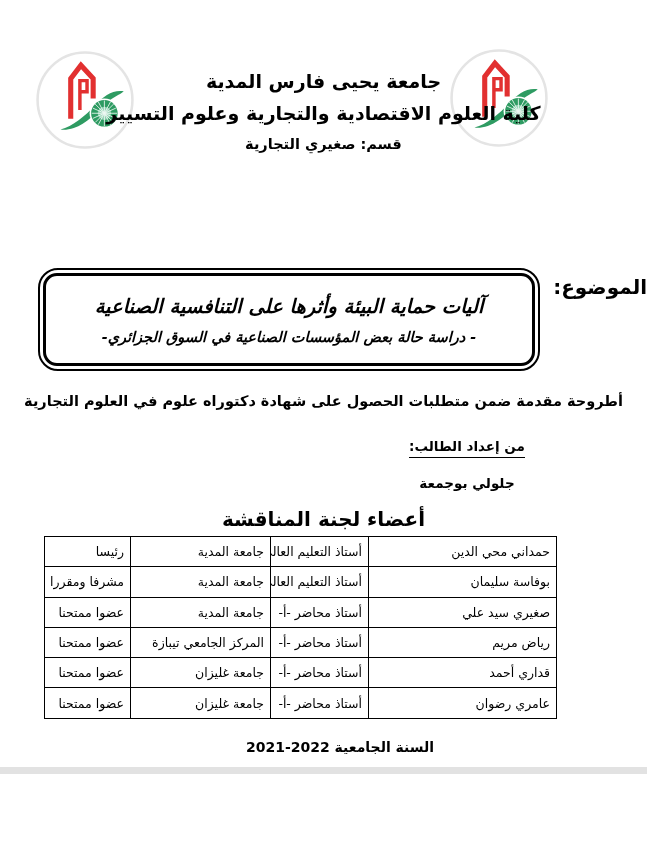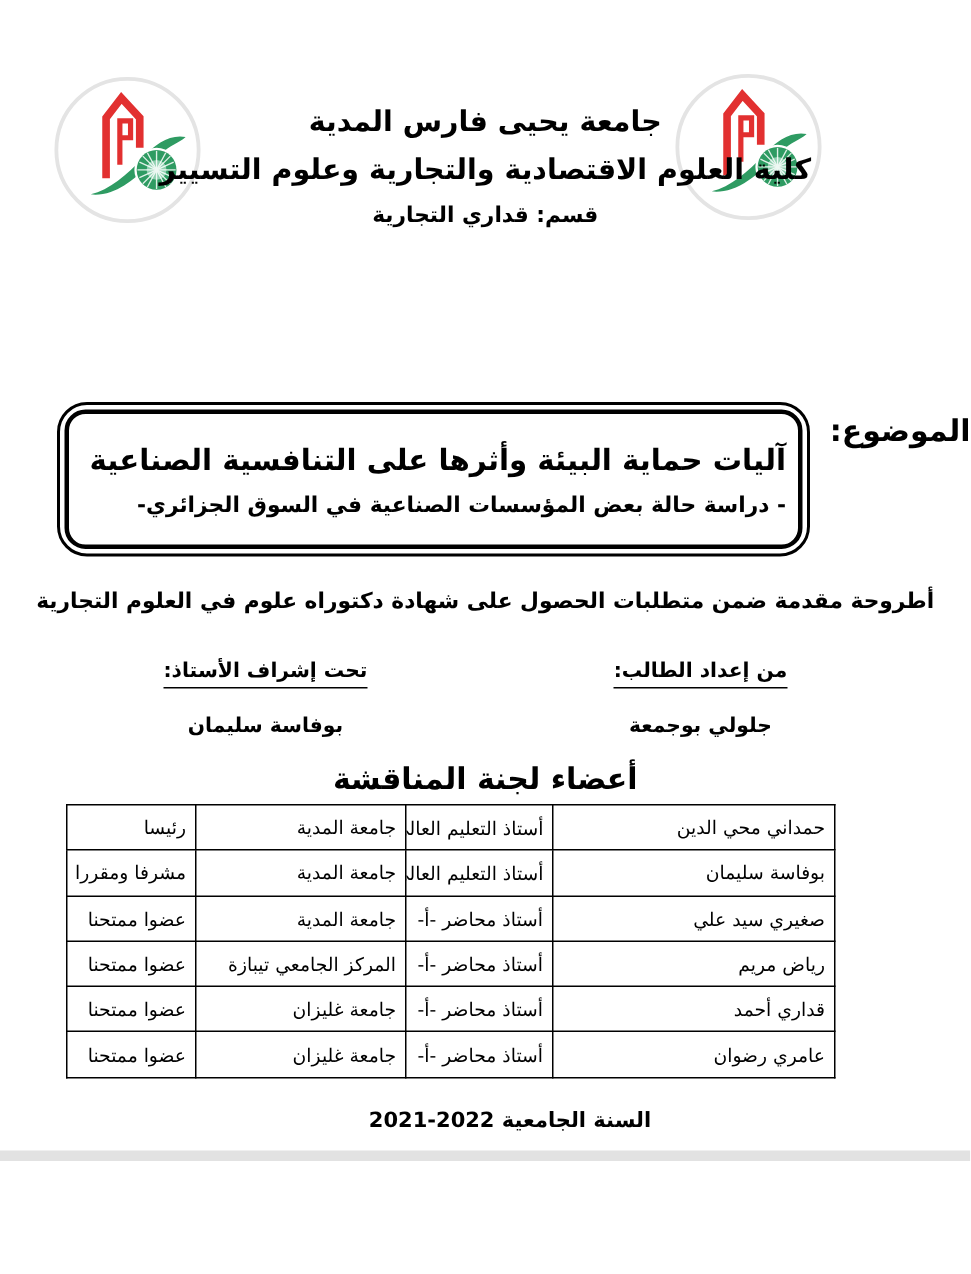--- a/index.html
+++ b/index.html
@@ -21,21 +21,21 @@
              font-weight:bold; font-size:20px;margin-top:42px; }
 
   .title-box {
     position:absolute; left:38px; top:268px; width:502px; height:103px;
     border:2px solid #000; border-radius:20px; padding:3px; box-sizing:border-box;
     background:#fff;
   }
   .title-box-inner {
     border:3px solid #000; border-radius:14px; height:100%; box-sizing:border-box;
     display:flex; flex-direction:column; justify-content:center; gap:11px;
-    padding:0 8px;
+    text-align:center; padding:0 8px;font-style:italic;
   }
   .title-line1 { font-size:19.5px; font-weight:bold; }
   .title-line2 { font-size:14.5px; font-weight:bold; }
 
   .thesis-statement { position:absolute; top:393px; left:0; right:0; text-align:center;
                       font-weight:bold; font-size:14.5px; }
 
   .prep-col  { position:absolute; top:436px; width:150px; text-align:center; }
   .prep-student    { right:105px; }
   .prep-supervisor { left:102px;  }
@@ -114,43 +114,39 @@
           <path d="M57.8 58 L80.2 68"></path>
             <path d="M80.2 58 L57.8 68"></path>
         </g>
       </g>
     </svg>
   </div>
 
   <div class="header-text">
     <div class="university">جامعة يحيى فارس المدية</div>
     <div class="faculty">كلية العلوم الاقتصادية والتجارية وعلوم التسيير</div>
-    <div class="department">قسم: قداري التجارية</div>
+    <div class="department">قسم: صغيري التجارية</div>
   </div>
 
   <div class="subject">الموضوع:</div>
 
   <div class="title-box">
     <div class="title-box-inner">
       <div class="title-line1">آليات حماية البيئة وأثرها على التنافسية الصناعية</div>
       <div class="title-line2">- دراسة حالة بعض المؤسسات الصناعية في السوق الجزائري-</div>
     </div>
   </div>
 
   <div class="thesis-statement">أطروحة مقدمة ضمن متطلبات الحصول على شهادة دكتوراه علوم في العلوم التجارية</div>
 
   <div class="prep-col prep-student">
     <span class="prep-label">من إعداد الطالب:</span>
     <div class="prep-name">جلولي بوجمعة</div>
   </div>
 
-  <div class="prep-col prep-supervisor">
-    <span class="prep-label">تحت إشراف الأستاذ:</span>
-    <div class="prep-name">بوفاسة سليمان</div>
-  </div>
 
   <div class="committee-heading">أعضاء لجنة المناقشة</div>
 
   <table class="committee-table">
     <colgroup>
       <col style="width:188px">
         <col style="width:98px">
         <col style="width:140px">
         <col style="width:86px">
     </colgroup>

